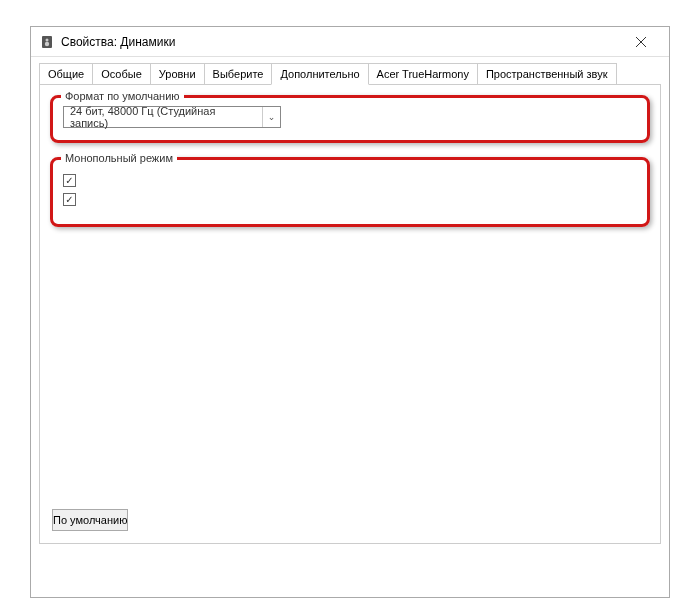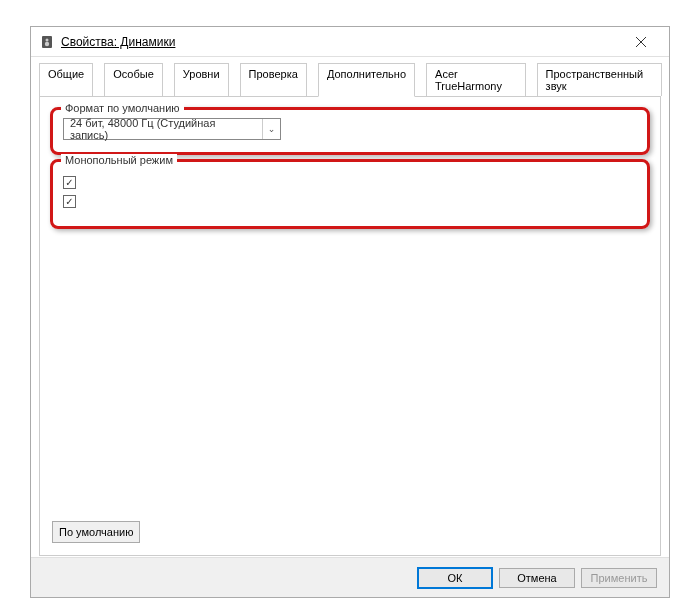--- a/index.html
+++ b/index.html
@@ -1,39 +1,39 @@
 <!DOCTYPE html>
 <html><head>
   <meta charset="utf-8">
   <style>
     * { box-sizing: border-box; margin: 0; padding: 0; font-family: 'Segoe UI', Tahoma, sans-serif; }
     body { background: #fff; width: 687px; height: 603px; position: relative; }
     .window { border: 1px solid #aaa; position: absolute; left: 30px; top: 26px; width: 640px; height: 572px; background: #fff; }
     .titlebar { height: 30px; display: flex; align-items: center; padding: 0 8px; border-bottom: 1px solid #e0e0e0; }
     .titlebar-icon { width: 16px; height: 16px; margin-right: 6px; display: inline-flex; }
-    .titlebar-text { font-size: 12px; flex: 1; text-decoration: underline; }
+    .titlebar-text { font-size: 12px; flex: 1; }
     .close-btn { width: 40px; height: 28px; display: flex; align-items: center; justify-content: center; cursor: pointer; }
-    .tabs { display: flex; padding: 6px 8px 0 8px; gap: 12px; position: relative; }
+    .tabs { display: flex; padding: 6px 8px 0 8px; gap: 0; position: relative; }
     .tab { font-size: 11px; padding: 4px 8px; border: 1px solid #ccc; border-bottom: none; background: #fff; cursor: pointer; margin-right: -1px; position: relative; }
     .tab.active { background: #fff; z-index: 2; border-bottom: 1px solid #fff; margin-bottom: -1px; }
     .tab-content { border: 1px solid #ccc; margin: 0 8px; height: 460px; padding: 10px; position: relative; }
-    .groupbox { border: 3px solid #d11717; border-radius: 8px; padding: 8px 10px 12px 10px; position: relative; margin-bottom: 4px; box-shadow: 2px 2px 5px rgba(0,0,0,0.3); }
+    .groupbox { border: 3px solid #d11717; border-radius: 8px; padding: 8px 10px 12px 10px; position: relative; margin-bottom: 14px; box-shadow: 2px 2px 5px rgba(0,0,0,0.3); }
     .groupbox-title { font-size: 11px; position: absolute; top: -8px; left: 8px; background: #fff; padding: 0 4px; color: #333; }
     .desc { font-size: 11px; margin: 6px 0 12px 0; line-height: 1.4; }
     .format-row { display: flex; gap: 6px; align-items: center; }
     .combo { display: flex; align-items: center; border: 1px solid #888; height: 22px; background: #fff; width: 218px; }
     .combo-text { flex: 1; font-size: 11px; padding: 0 6px; color: #333; }
     .combo-btn { width: 18px; height: 20px; border-left: 1px solid #ccc; display: flex; align-items: center; justify-content: center; cursor: pointer; }
     .combo-chevron { font-size: 9px; color: #555; }
     .test-btn { border: 1px solid #888; height: 22px; padding: 0 8px; display: flex; align-items: center; gap: 4px; font-size: 11px; background: #f0f0f0; cursor: pointer; }
     .play-tri { width: 0; height: 0; border-left: 8px solid #2e8b2e; border-top: 5px solid transparent; border-bottom: 5px solid transparent; }
     .checkbox-row { display: flex; align-items: center; gap: 6px; font-size: 11px; margin: 6px 0; }
     .checkbox { width: 13px; height: 13px; border: 1px solid #666; display: flex; align-items: center; justify-content: center; cursor: pointer; }
     .check-mark { font-size: 10px; color: #333; line-height: 1; }
-    .defaults-btn { position: absolute; bottom: 12px; left: 12px; border: 1px solid #aaa; background: #f0f0f0; font-size: 11px; padding: 4px 6px; cursor: pointer; }
+    .defaults-btn { position: absolute; bottom: 12px; left: 12px; border: 1px solid #aaa; background: #f0f0f0; font-size: 11px; padding: 4px 0; cursor: pointer; }
     .footer { position: absolute; bottom: 0; left: 0; right: 0; height: 40px; display: flex; justify-content: flex-end; align-items: center; gap: 6px; padding: 0 12px; border-top: 1px solid #e0e0e0; background: #f0f0f0; }
     .footer-btn { border: 1px solid #aaa; background: #e8e8e8; font-size: 11px; padding: 3px 0; width: 76px; text-align: center; cursor: pointer; }
     .footer-btn.primary { border: 2px solid #0078d7; background: #e8e8e8; }
     .footer-btn.disabled { color: #999; cursor: default; }
   </style>
 </head>
 <body>
 
 <div class="window">
   <div class="titlebar">
@@ -50,21 +50,21 @@
           <line x1="0" y1="0" x2="10" y2="10" stroke="#333" stroke-width="1"></line>
           <line x1="10" y1="0" x2="0" y2="10" stroke="#333" stroke-width="1"></line>
         </svg>
     </div>
   </div>
 
   <div class="tabs">
     <div class="tab">Общие</div>
     <div class="tab">Особые</div>
     <div class="tab">Уровни</div>
-    <div class="tab">Проверка</div>
+    <div class="tab">Выберите</div>
     <div class="tab active">Дополнительно</div>
     <div class="tab">Acer TrueHarmony</div>
     <div class="tab">Пространственный звук</div>
   </div>
 
   <div class="tab-content">
 
     <div class="groupbox">
       <span class="groupbox-title">Формат по умолчанию</span>
       <div class="format-row">
@@ -87,18 +87,13 @@
       <div class="checkbox-row">
         <span class="checkbox">
           <span class="check-mark">✓</span>
         </span>
       </div>
     </div>
 
     <div class="defaults-btn">По умолчанию</div>
   </div>
 
-  <div class="footer">
-    <div class="footer-btn primary">ОК</div>
-    <div class="footer-btn">Отмена</div>
-    <div class="footer-btn disabled">Применить</div>
-  </div>
 </div>
 
 </body></html>

